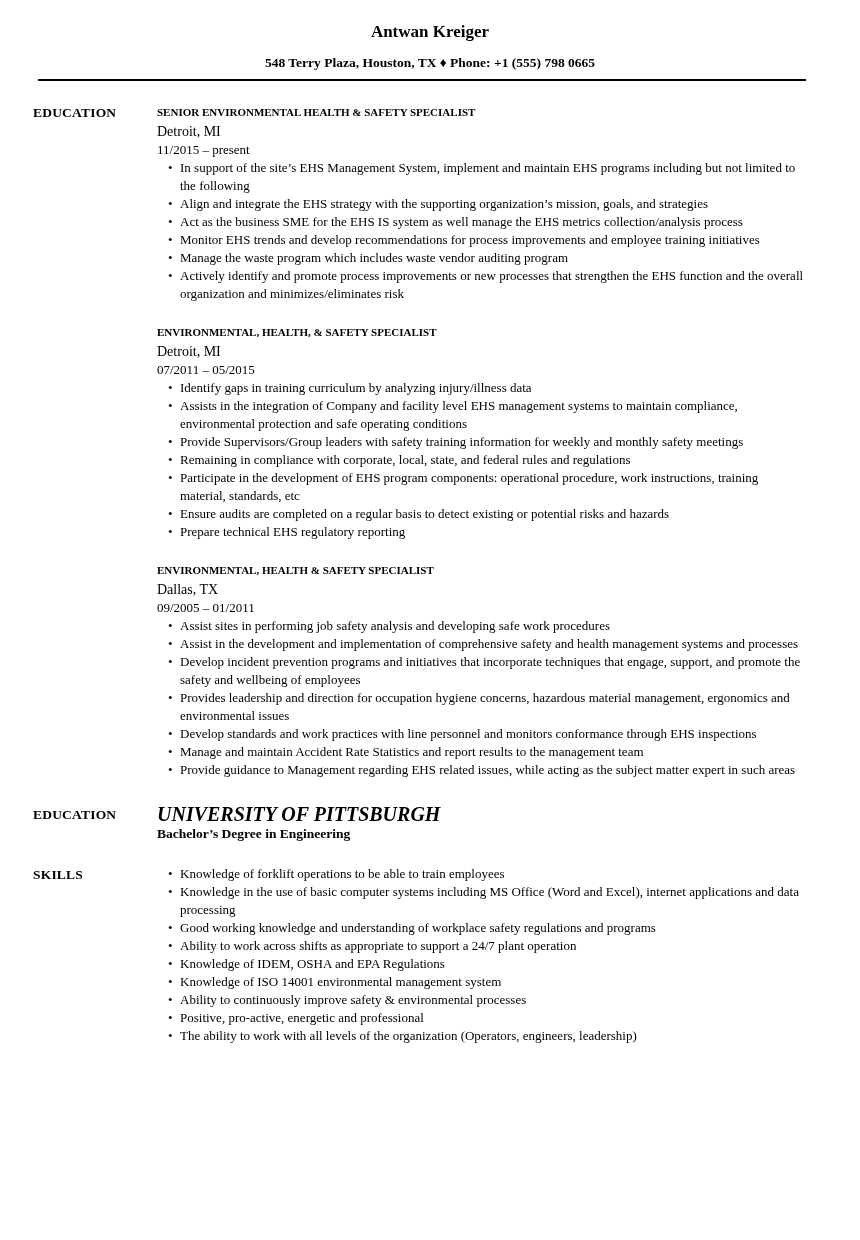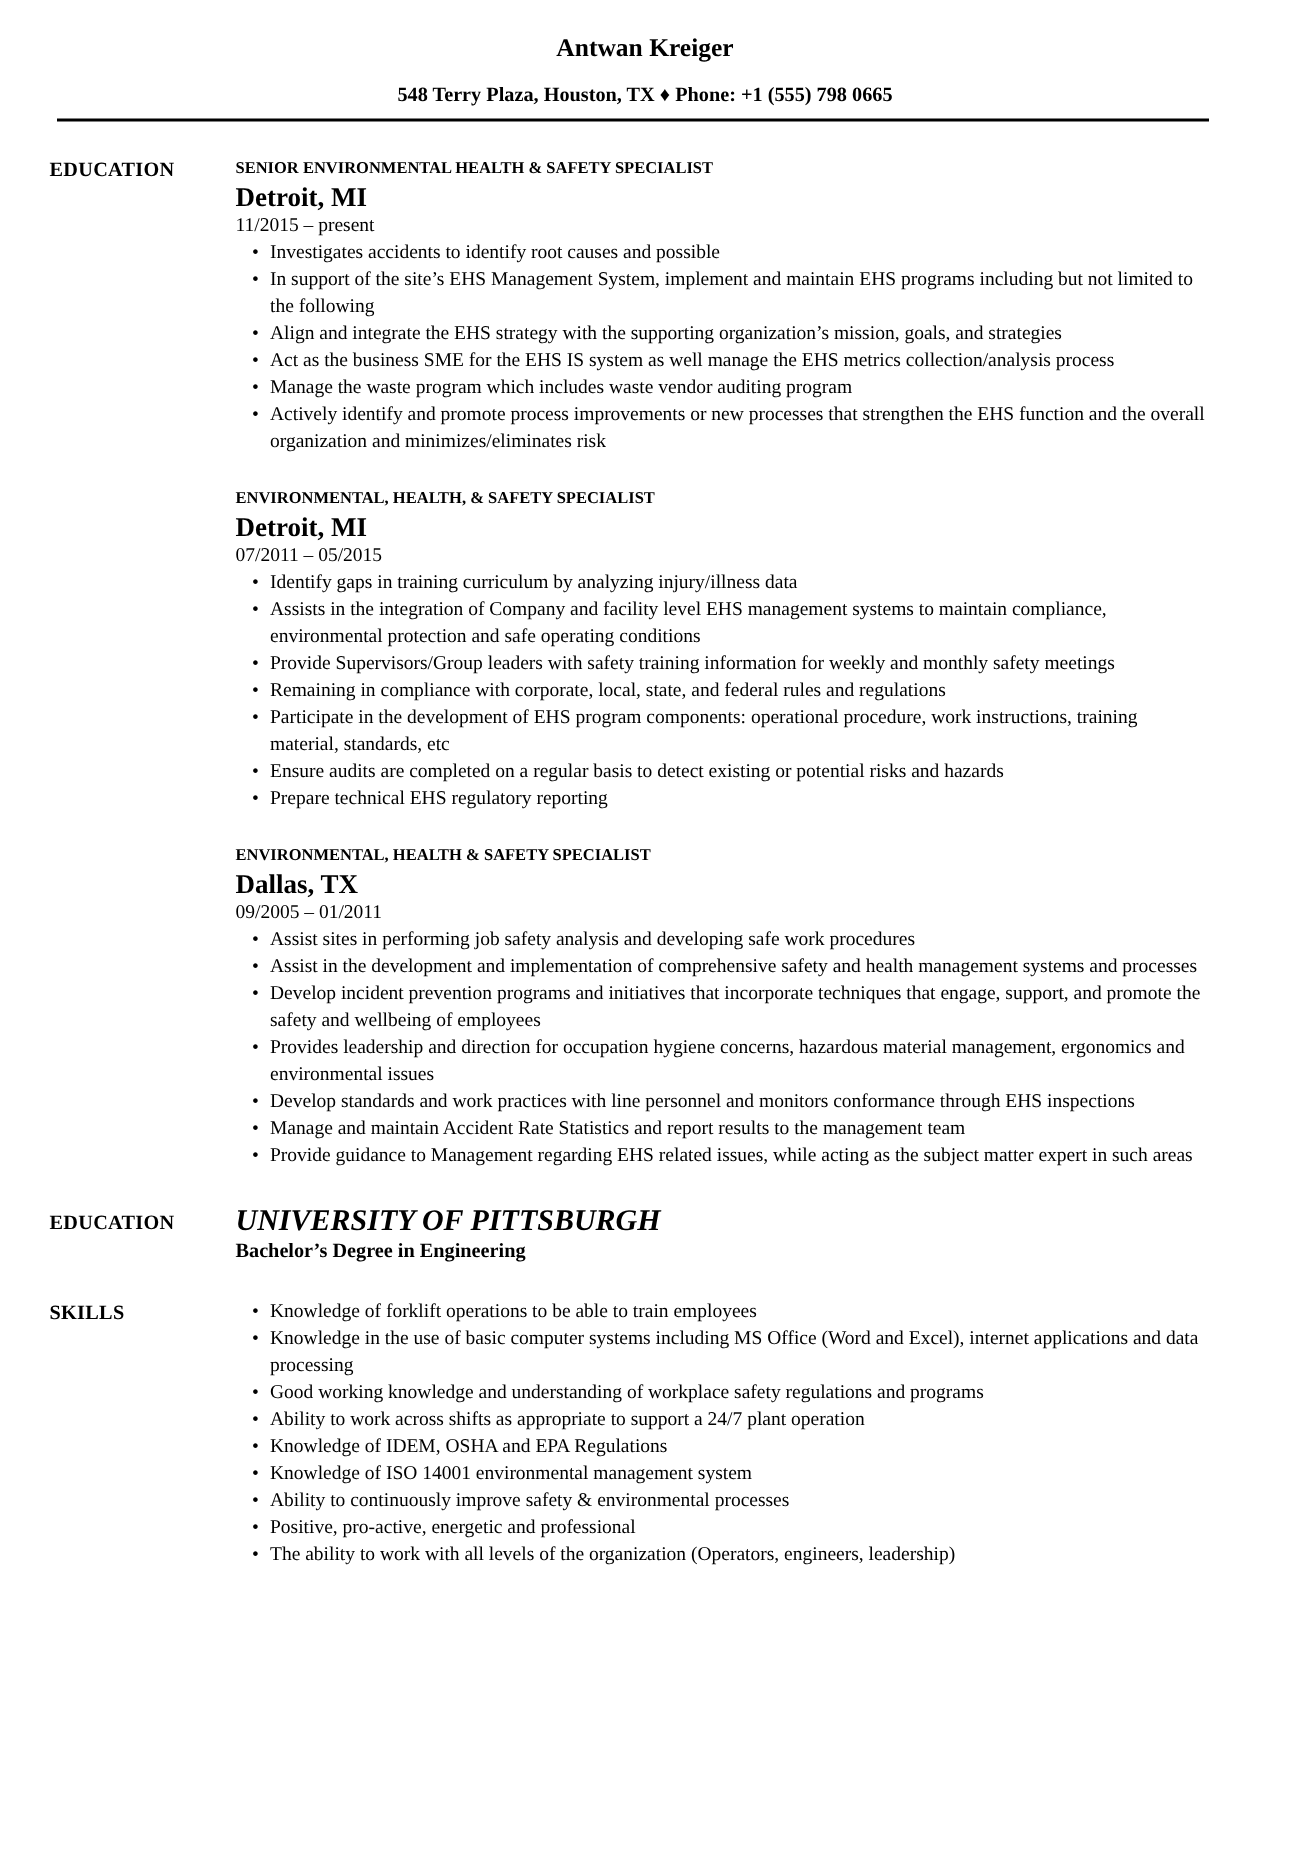--- a/index.html
+++ b/index.html
@@ -57,22 +57,22 @@
   }
   
   .job + .job { margin-top: 20px; }
   .job-title {
     margin: 0;
     font-size: 11px;
     font-weight: bold;
     line-height: 19px;
   }
   .job-location {
-    font-size: 18px;
-    font-weight: bold;
+    font-size: 14px;
+    font-weight: normal;
     line-height: 19px;
   }
   .job-dates {
     font-size: 13px;
     line-height: 18px;
   }
   
   .bullets {
     list-style: none;
     margin: 0;
@@ -118,24 +118,24 @@
 
   <section class="section section-experience">
     <div class="label">EDUCATION</div>
     <div class="content">
 
       <article class="job">
         <h2 class="job-title">SENIOR ENVIRONMENTAL HEALTH &amp; SAFETY SPECIALIST</h2>
         <div class="job-location">Detroit, MI</div>
         <div class="job-dates">11/2015 – present</div>
         <ul class="bullets">
-            <li>Investigates accidents to identify root causes and possible</li>
             <li>In support of the site’s EHS Management System, implement and maintain EHS programs including but not limited to the following</li>
             <li>Align and integrate the EHS strategy with the supporting organization’s mission, goals, and strategies</li>
             <li>Act as the business SME for the EHS IS system as well manage the EHS metrics collection/analysis process</li>
+            <li>Monitor EHS trends and develop recommendations for process improvements and employee training initiatives</li>
             <li>Manage the waste program which includes waste vendor auditing program</li>
             <li>Actively identify and promote process improvements or new processes that strengthen the EHS function and the overall organization and minimizes/eliminates risk</li>
           </ul>
       </article>
 
       <article class="job">
         <h2 class="job-title">ENVIRONMENTAL, HEALTH, &amp; SAFETY SPECIALIST</h2>
         <div class="job-location">Detroit, MI</div>
         <div class="job-dates">07/2011 – 05/2015</div>
         <ul class="bullets">

